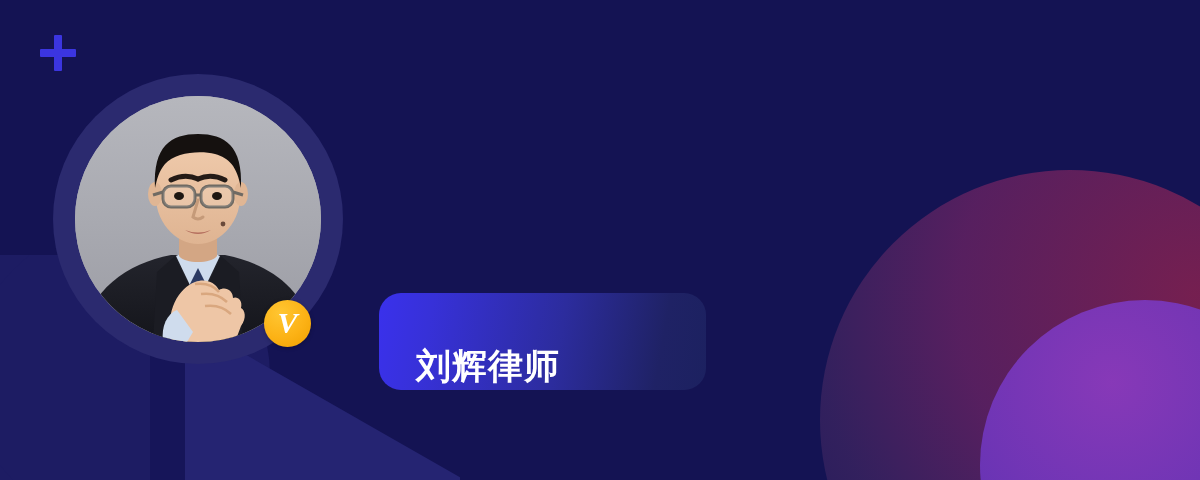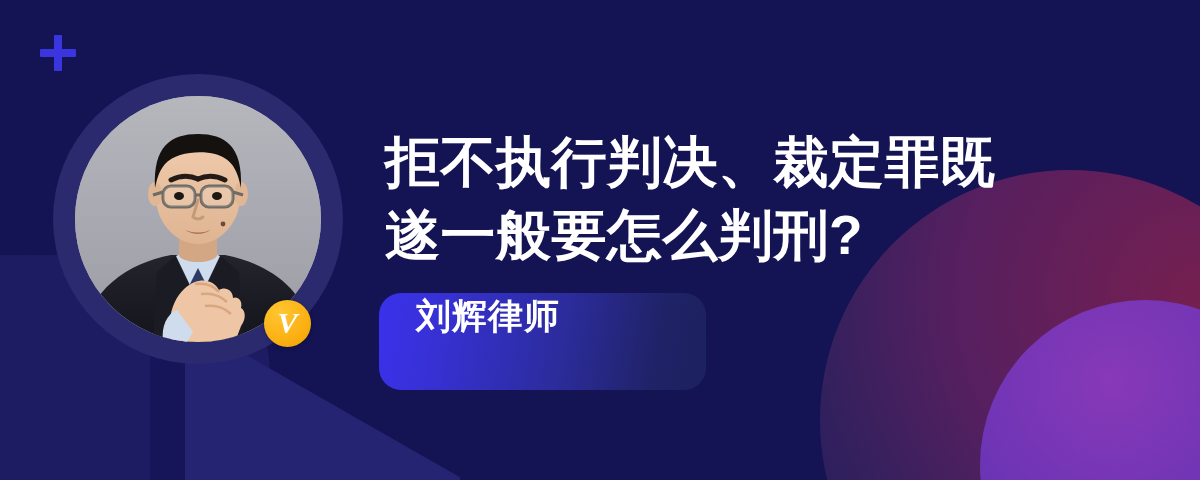--- a/index.html
+++ b/index.html
@@ -92,21 +92,21 @@
     line-height:73px;
     letter-spacing:.5px;
     white-space:pre-line;
   }
 
   #name-badge {
     position:absolute; left:379px; top:293px;
     width:327px; height:97px;
     border-radius:22px;
     background:linear-gradient(100deg, #3a31ec 0%, #3731d8 16%, #2c2c9d 55%, #1f2265 85%, #1c2160 100%);
-    display:flex; align-items:flex-start;
+    display:flex; align-items:flex-end;
   }
   #name-badge .name-text {
     padding-left:37px;
     color:#ffffff;
     font-size:35px;
     font-weight:bold;
     letter-spacing:1px;
   }
 </style>
 </head>
@@ -195,20 +195,18 @@
         <path d="M130 210 q16 -2 26 8" stroke="#d9a77f" stroke-width="2.5" fill="none"></path>
 
         <path d="M88 246 C86 230 92 218 102 214 L118 236 L112 246 Z" fill="#cfdced"></path>
       </svg>
     </div>
     <div id="verified-badge">
       <span class="v-glyph">V</span>
     </div>
   </div>
 
-  <div id="headline">拒不执行判决、裁定罪既
-遂一般要怎么判刑?</div>
 
   <div id="name-badge">
     <span class="name-text">刘辉律师</span>
   </div>
 
 </div>
 
 </body></html>

